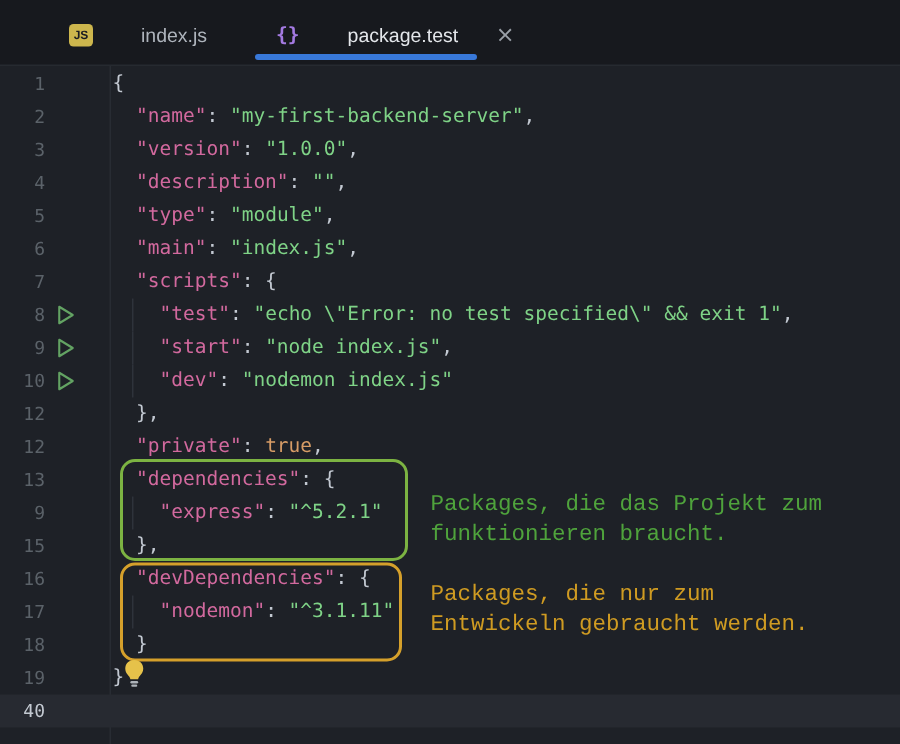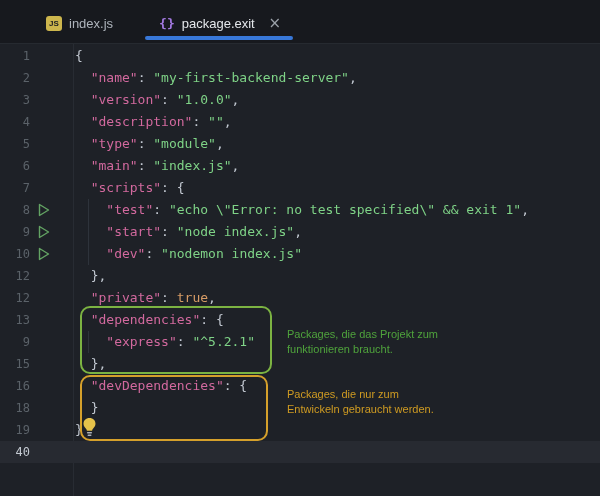--- a/index.html
+++ b/index.html
@@ -13,21 +13,21 @@
   *{margin:0;padding:0;box-sizing:border-box;}
   html,body{width:600px;height:496px;overflow:hidden;}
   body{background:var(--bg-editor);font-family:"DejaVu Sans Mono",monospace;}
   #app{position:relative;width:600px;height:496px;}
 
   
   .tabbar{position:absolute;top:0;left:0;width:600px;height:44px;
     background:var(--bg-tabbar);border-bottom:1px solid var(--border);
     display:flex;align-items:flex-start;padding-top:6px;}
   .tab{height:34px;display:flex;align-items:center;position:relative;
-    font-family:"Liberation Sans",sans-serif;font-size:13px;cursor:pointer;}
+    font-family:"Liberation Sans",sans-serif;font-size:13px;cursor:pointer;gap:25px;}
   .tab.inactive{margin-left:28px;padding:0 18px;color:#aeb4bc;}
   .tab.active{margin-left:14px;width:148px;padding:0 12px 0 14px;color:#e4e7eb;}
   .tab.active::after{content:"";position:absolute;left:0;right:0;bottom:0;
     height:4.5px;background:var(--underline);border-radius:2px;}
   .js-badge{width:16px;height:15px;border-radius:3px;background:var(--js-icon);
     color:#1b1d22;font-size:8px;font-weight:bold;display:inline-flex;
     align-items:center;justify-content:center;margin-right:7px;
     font-family:"Liberation Sans",sans-serif;}
   .json-badge{color:var(--json-icon);font-family:"DejaVu Sans Mono",monospace;
     font-size:13px;font-weight:bold;margin-right:7px;}
@@ -51,38 +51,38 @@
   .tk-b{color:var(--bool);margin-top:16px;} .tk-p{color:var(--punc);}
   .bulb{position:absolute;left:81px;top:-2px;width:17px;height:21px;z-index:6;
     cursor:pointer;}
 
   
   .anno-box{position:absolute;border-radius:10px;z-index:5;pointer-events:none;}
   .anno-box.green{left:80px;top:306px;width:192px;height:68px;
     border:2px solid var(--green-box);}
   .anno-box.orange{left:80px;top:375px;width:188px;height:66px;
     border:2px solid var(--orange-box);}
-  .anno-note{position:absolute;font-family:Liberation Sans, sans-serif;
-    font-size:11px;line-height:1.32;white-space:pre-line;z-index:5;}
+  .anno-note{position:absolute;font-family:Liberation Mono, monospace;
+    font-size:15px;line-height:1.32;white-space:pre-line;z-index:5;}
   .anno-note.green{left:287px;top:327px;color:var(--green-text);}
   .anno-note.orange{left:287px;top:387px;color:var(--orange-text);}
 </style>
 </head>
 <body>
 
 <div id="app">
 
   <div class="tabbar">
     <div class="tab inactive">
       <span class="js-badge">JS</span>
       <span>index.js</span>
     </div>
     <div class="tab active">
       <span class="json-badge">{}</span>
-      <span>package.exit</span>
+      <span>package.test</span>
       <span class="tab-close">×</span>
     </div>
   </div>
 
   <div class="gutter-sep"></div>
 
   <div id="lines">
       <div class="row">
         <span class="ln">1</span>
         <span class="code"><span class="tk-p">{</span></span>
@@ -154,20 +154,25 @@
       </div>
       <div class="row">
         <span class="ln">15</span>
         <span class="code"><span class="tk-p">  },</span></span>
       </div>
       <div class="row">
         <span class="ln">16</span>
         <span class="code"><span class="tk-k">  "devDependencies"</span><span class="tk-p">: {</span></span>
       </div>
       <div class="row">
+        <span class="ln">17</span>
+        <span class="guide"></span>
+        <span class="code"><span class="tk-k">    "nodemon"</span><span class="tk-p">: </span><span class="tk-s">"^3.1.11"</span></span>
+      </div>
+      <div class="row">
         <span class="ln">18</span>
         <span class="code"><span class="tk-p">  }</span></span>
       </div>
       <div class="row">
         <span class="ln">19</span>
         <span class="code"><span class="tk-p">}</span></span>
         <span class="bulb"><svg width="17" height="21" viewBox="0 0 17 21">
             <path d="M8.5 1 C12.2 1 14.5 3.6 14.5 6.8 C14.5 9 13.2 10.4 12.2 11.6 C11.5 12.4 11.2 13 11.1 13.8 L5.9 13.8 C5.8 13 5.5 12.4 4.8 11.6 C3.8 10.4 2.5 9 2.5 6.8 C2.5 3.6 4.8 1 8.5 1 Z" fill="var(--bulb)"></path>
             <rect x="5.9" y="15" width="5.2" height="1.6" rx="0.8" fill="#aeb4ba"></rect>
             <rect x="6.5" y="17.4" width="4" height="1.5" rx="0.75" fill="#aeb4ba"></rect>

